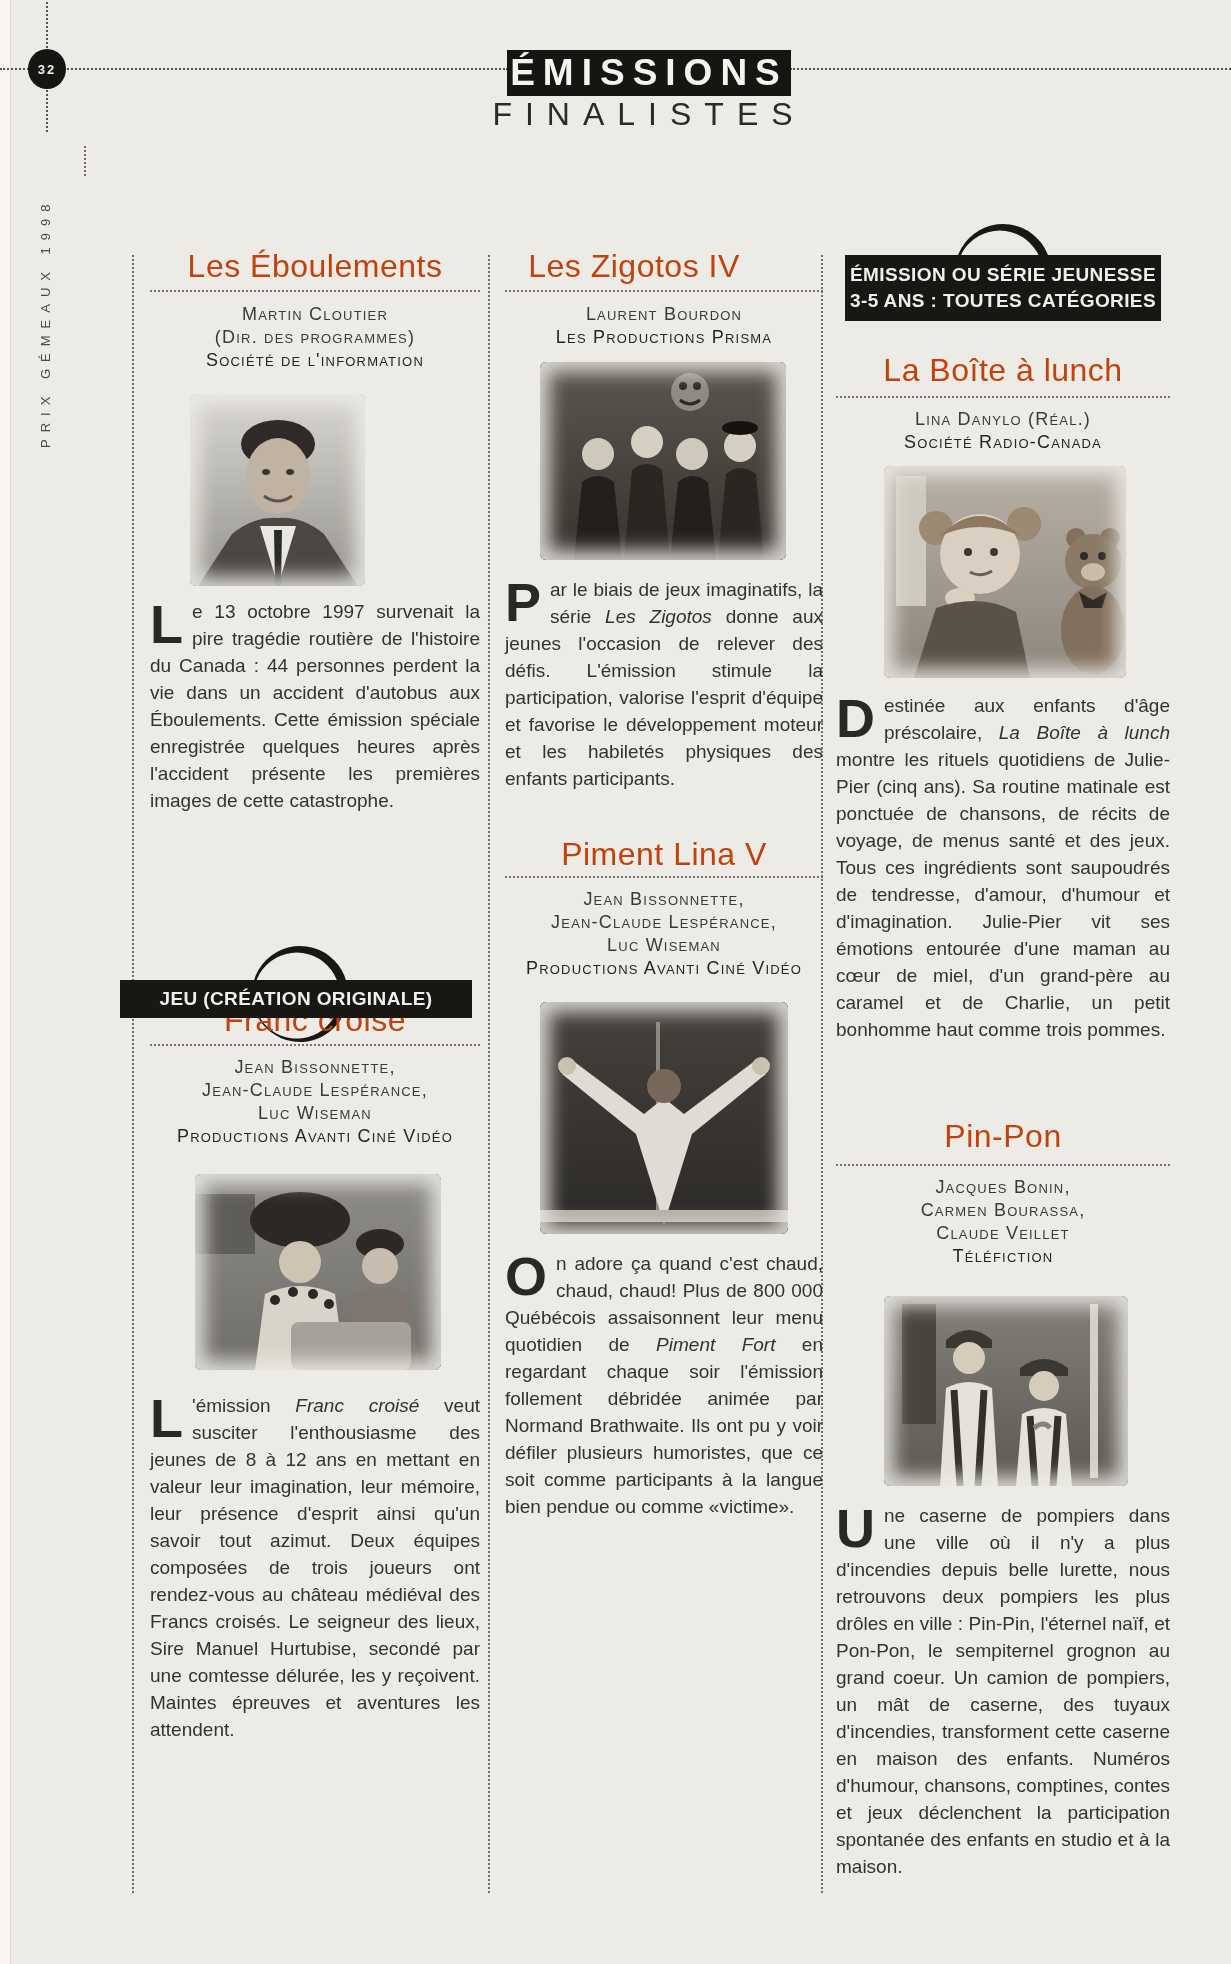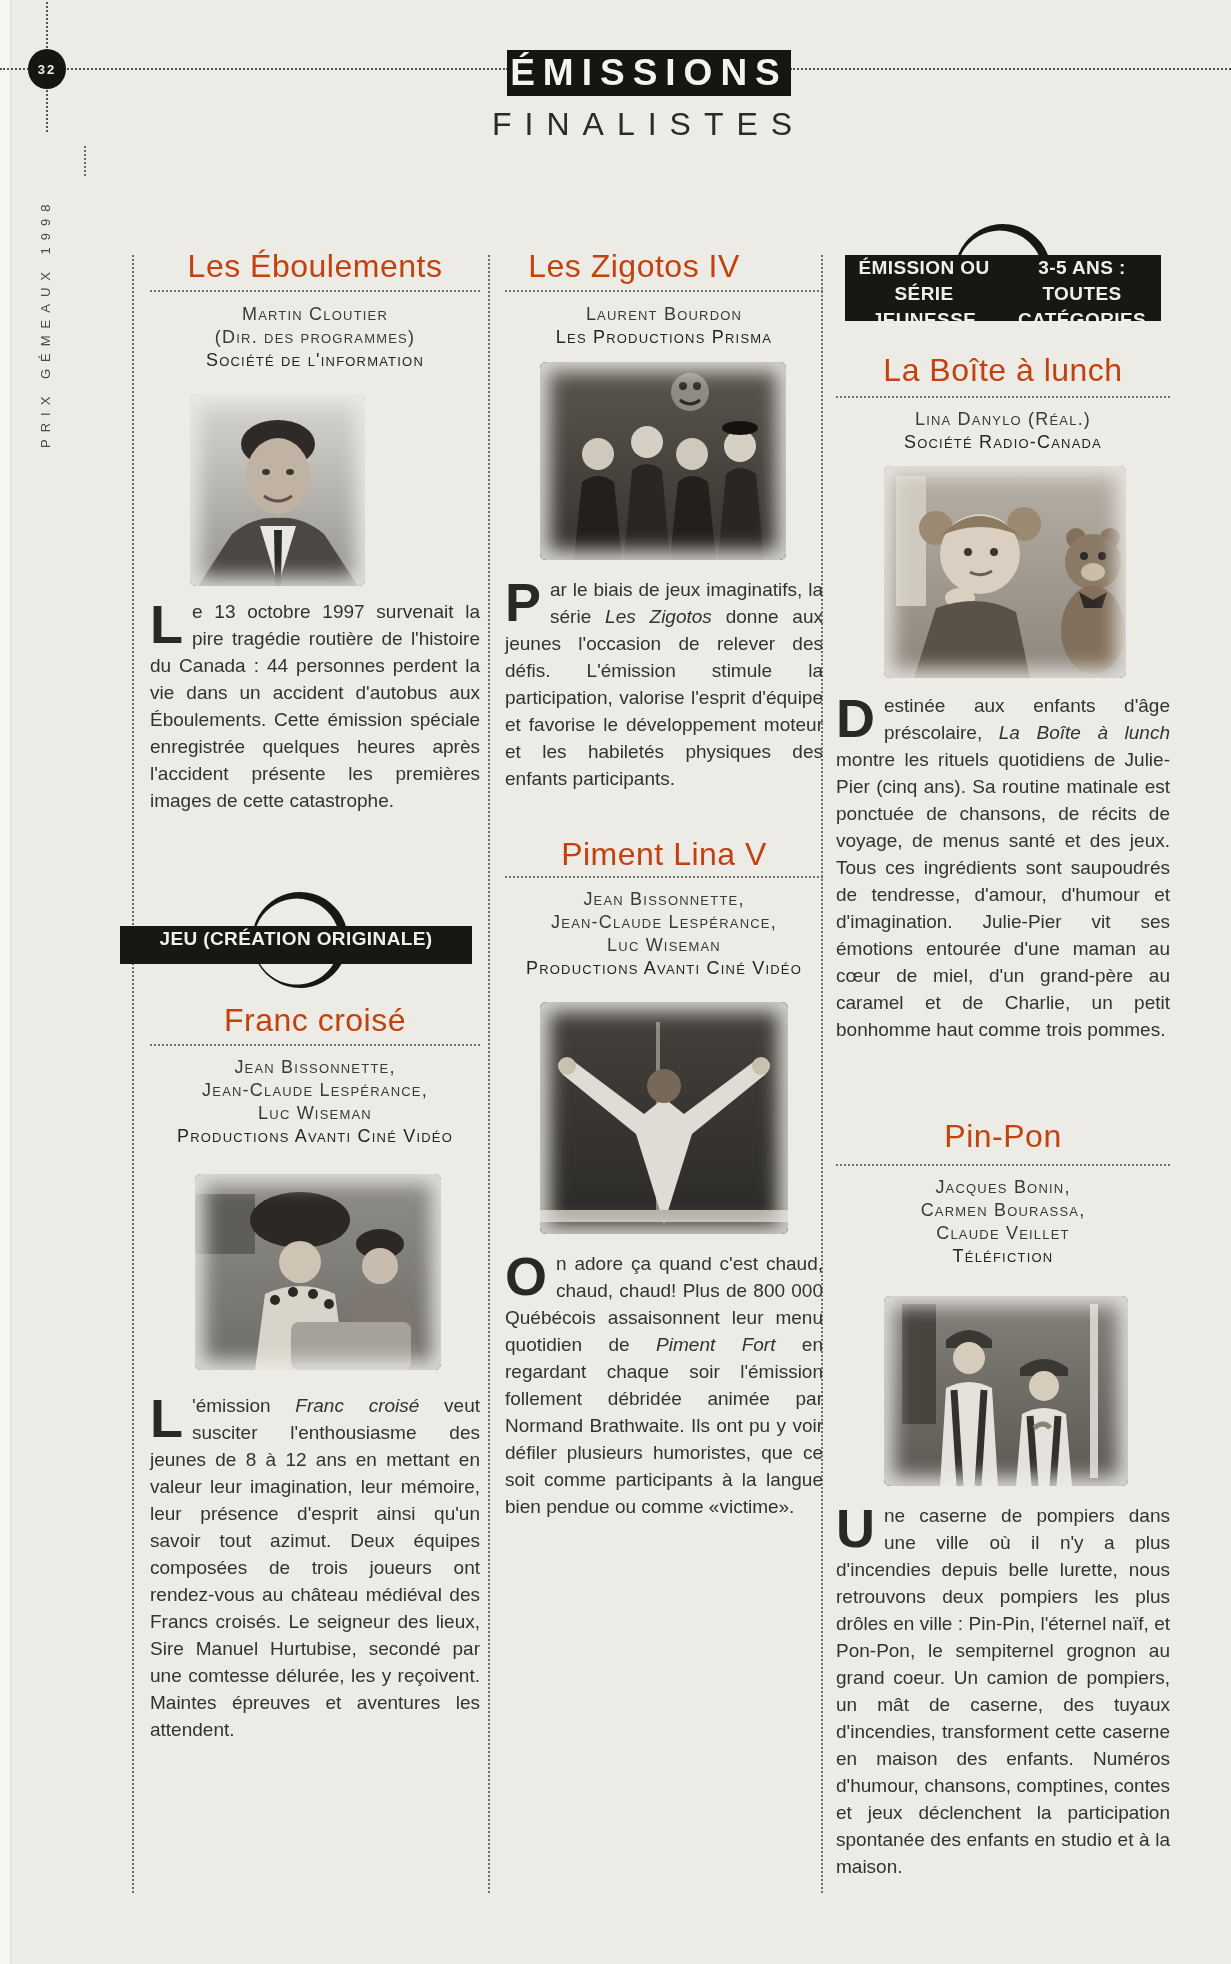--- a/index.html
+++ b/index.html
@@ -5,36 +5,36 @@
   html,body{margin:0;padding:0;background:#8a887f;}
   .page{position:relative;width:1231px;height:1964px;margin:0 auto;background:#ecebe5;
         font-family:"Liberation Sans",sans-serif;color:#34332e;overflow:hidden;}
   .edge{position:absolute;left:0;top:0;width:10px;height:100%;background:#f6f5f1;border-right:1px solid #dddbd3;}
   .hdot{position:absolute;border-top:2px dotted #55544c;height:0;}
   .vdot{position:absolute;border-left:2px dotted #6e6c63;width:0;}
   .pagenum{position:absolute;left:28px;top:49px;width:38px;height:40px;background:#161511;border-radius:50%;
            color:#f2f1ea;font-size:13px;font-weight:bold;letter-spacing:2px;display:flex;align-items:center;justify-content:center;z-index:3;text-align:right;}
   .emisbox{position:absolute;left:507px;top:50px;width:284px;height:46px;background:#161511;color:#f4f3ed;
            font-size:37px;font-weight:bold;letter-spacing:8px;display:flex;align-items:center;justify-content:center;z-index:2;}
-  .fin{position:absolute;left:492px;top:106px;width:314px;font-size:32px;letter-spacing:13px;color:#2b2a25;}
+  .fin{position:absolute;left:492px;top:96px;width:314px;text-align:center;font-size:32px;letter-spacing:13px;color:#2b2a25;}
   .spine{position:absolute;left:38px;top:448px;width:300px;transform:rotate(-90deg);transform-origin:0 0;
          font-size:13px;letter-spacing:7px;color:#4a4942;white-space:nowrap;}
   .col-title{position:absolute;font-size:32px;letter-spacing:.5px;color:#c2410c;text-align:center;}
   .dotrule{position:absolute;border-top:2px dotted #75736a;height:0;}
   .credits{position:absolute;text-align:center;font-variant:small-caps;font-size:18px;line-height:23px;
            letter-spacing:1.2px;color:#3b3a34;}
   .producer{font-weight:normal;color:#26251f;}
   .para{position:absolute;font-size:19px;line-height:27px;text-align:justify;color:#33322d;}
   .dropcap{float:left;font-size:54px;line-height:44px;padding:4px 9px 0 0;font-weight:bold;color:#292823;}
   .photo{position:absolute;border-radius:6px;overflow:hidden;background:#b5b2aa;}
   .photo svg{display:block;width:100%;height:100%;}
   .photo::after{content:"";position:absolute;inset:0;box-shadow:inset 0 0 18px 10px rgba(236,235,229,.85);border-radius:6px;}
   .banner-wrap{position:absolute;}
   .banner-box{position:absolute;left:0;right:0;background:#181714;color:#f1efe9;font-weight:bold;font-size:19px;
-              letter-spacing:.4px;text-align:center;display:flex;justify-content:center;z-index:1;line-height:26px;}
+              letter-spacing:.4px;text-align:center;display:flex;flex-direction:column;justify-content:center;z-index:1;line-height:26px;}
   .swoosh{position:absolute;z-index:0;}
   i{font-style:italic;}
 </style>
 </head>
 <body>
 
 <div class="page">
   <div class="edge"></div>
 
   <div class="hdot" style="left:0;top:68px;width:508px;"></div>
@@ -73,21 +73,21 @@
       <path d="M74 102 Q88 112 102 102" stroke="#5d5348" stroke-width="3" fill="none"></path>
       <path d="M8 192 L42 140 Q64 122 88 124 Q112 122 134 140 L168 192 Z" fill="#4b4843"></path>
       <path d="M70 132 L88 192 L106 132 Z" fill="#e9e7e1"></path>
       <path d="M84 136 L92 136 L91 192 L85 192 Z" fill="#2c2a27"></path>
     </svg>
   </div>
   <div class="para" style="left:150px;top:598px;width:330px;">
     <span class="dropcap">L</span><span><span>e 13 octobre 1997 survenait la pire tragédie routière de l'histoire du Canada : 44 personnes perdent la vie dans un accident d'autobus aux Éboulements. Cette émission spéciale enregistrée quelques heures après l'accident présente les premières images de cette catastrophe.</span></span>
   </div>
 
-  <div class="banner-wrap" style="left:120px;top:890px;width:352px;height:98px;">
+  <div class="banner-wrap" style="left:120px;top:944px;width:352px;height:98px;">
     <svg class="swoosh" viewBox="0 0 104 100" style="left:128px;top:0;width:104px;height:100px;transform:rotate(8deg);">
       <path d="M52 2 a48 48 0 1 0 .02 0 Z M49 9 a43 43 0 1 1 -.02 0 Z" fill="#181714" fill-rule="evenodd"></path>
     </svg>
     <div class="banner-box" style="top:36px;height:38px;">
       <span>JEU (CRÉATION ORIGINALE)</span>
     </div>
   </div>
 
   <div class="col-title" style="left:150px;top:1002px;width:330px;">Franc croisé</div>
   <div class="dotrule" style="left:150px;top:1044px;width:330px;"></div>

